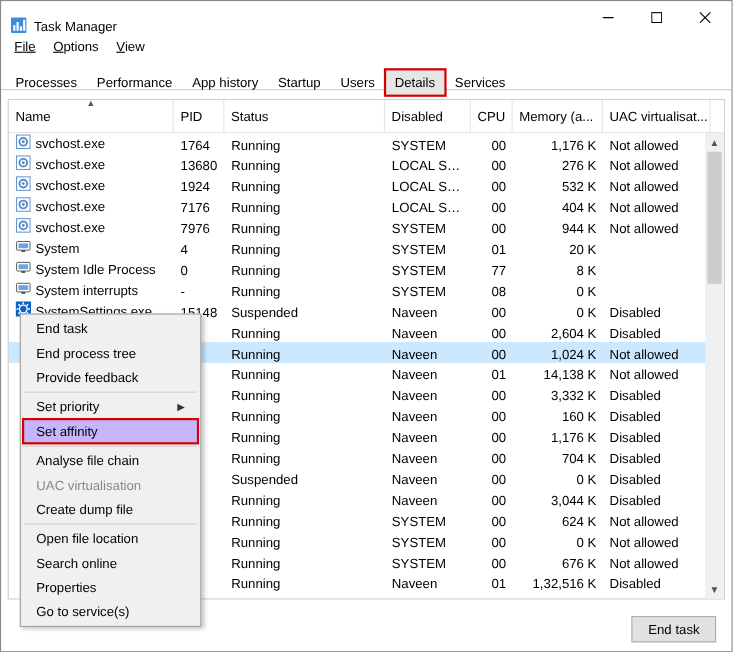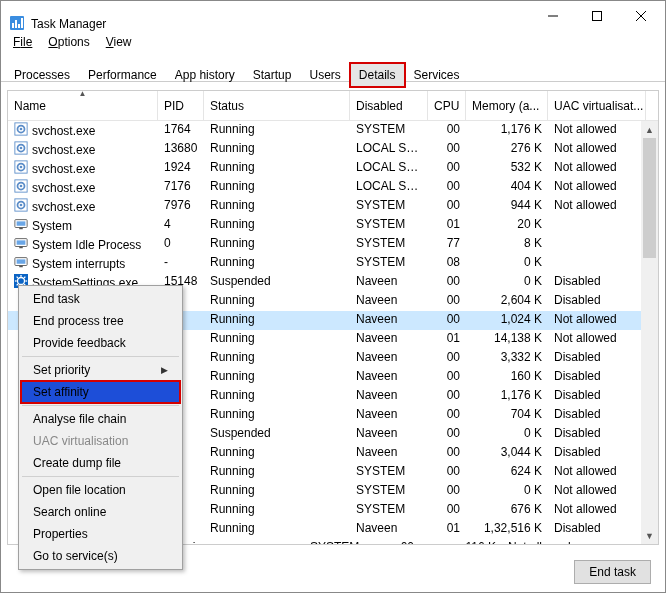--- a/index.html
+++ b/index.html
@@ -17,37 +17,37 @@
 .tab { padding: 4px 8px; border: 1px solid transparent; border-bottom: none; position: relative; top: 6px; }
 .tab.active { border: 1px solid #ccc; border-bottom: 1px solid #fff; background: #e5e5e5; }
 .tab.highlighted { outline: 2px solid #d40000; outline-offset: -1px; }
 .content { position: relative; padding: 8px 6px 6px 6px; height: calc(100% - 30px - 26px - 26px - 40px); display: flex; }
 .tablewrap { border: 1px solid #ccc; flex: 1; overflow: hidden; position: relative; }
 .thead { display: flex; background: #fff; border-bottom: 1px solid #e5e5e5; height: 30px; align-items: center; font-size: 12px; }
 .th { padding: 4px 6px; border-right: 1px solid #e5e5e5; height: 100%; display: flex; align-items: center; overflow: hidden; white-space: nowrap; }
 .th.sort { position: relative; }
 .sortglyph { position: absolute; top: -2px; left: 50%; transform: translateX(-50%); font-size: 8px; color: #555; }
 .tbody { overflow-y: auto; height: calc(100% - 30px); }
-.tr { display: flex; height: 19px; align-items: flex-start; font-size: 12px; }
+.tr { display: flex; height: 19px; align-items: flex-end; font-size: 12px; }
 .tr.selected { background: #cce8ff; }
 .td { padding: 1px 6px; overflow: hidden; white-space: nowrap; text-overflow: ellipsis; }
 .col-name { width: 150px; display:flex; align-items:center; gap:4px; }
 .col-pid { width: 46px; }
 .col-status { width: 146px; }
 .col-user { width: 78px; }
 .col-cpu { width: 38px; text-align: right; }
 .col-mem { width: 82px; text-align: right; }
 .col-uac { width: 98px; }
 .procicon { width: 14px; height: 14px; flex-shrink: 0; }
 .footer { position: absolute; bottom: 0; left: 0; right: 0; height: 40px; display: flex; justify-content: flex-end; align-items: center; padding: 0 14px; }
 .endtaskbtn { padding: 4px 14px; border: 1px solid #adadad; background: #e1e1e1; font-size: 12px; font-family: inherit; }
 .ctxmenu { position: absolute; left: 17px; top: 284px; width: 165px; background: #f0f0f0; border: 1px solid #a0a0a0; box-shadow: 2px 2px 4px rgba(0,0,0,.25); padding: 2px; font-size: 12px; z-index: 50; }
 .ctxitem { padding: 4px 12px; display: flex; justify-content: space-between; align-items: center; }
 .ctxitem.disabled { color: #888; }
-.ctxitem.highlighted { background: #1d4ed8; outline: 2px solid #d40000; outline-offset: -1px; }
+.ctxitem.highlighted { background: #c4b5fd; outline: 2px solid #d40000; outline-offset: -1px; }
 .ctxsep { height: 1px; background: #d0d0d0; margin: 2px 1px; }
 .ctxarrow { font-size: 9px; color: #333; }
 .scrollbar { position: absolute; right: 0; top: 30px; bottom: 0; width: 17px; background: #f0f0f0; }
 .sb-btn { height: 17px; display:flex; align-items:center; justify-content:center; color:#555; font-size:9px; }
 .sb-thumb { position:absolute; left:2px; right:2px; top:17px; height:120px; background:#cdcdcd; }
 </style>
 </head>
 <body>
 
 <div class="titlebar">

